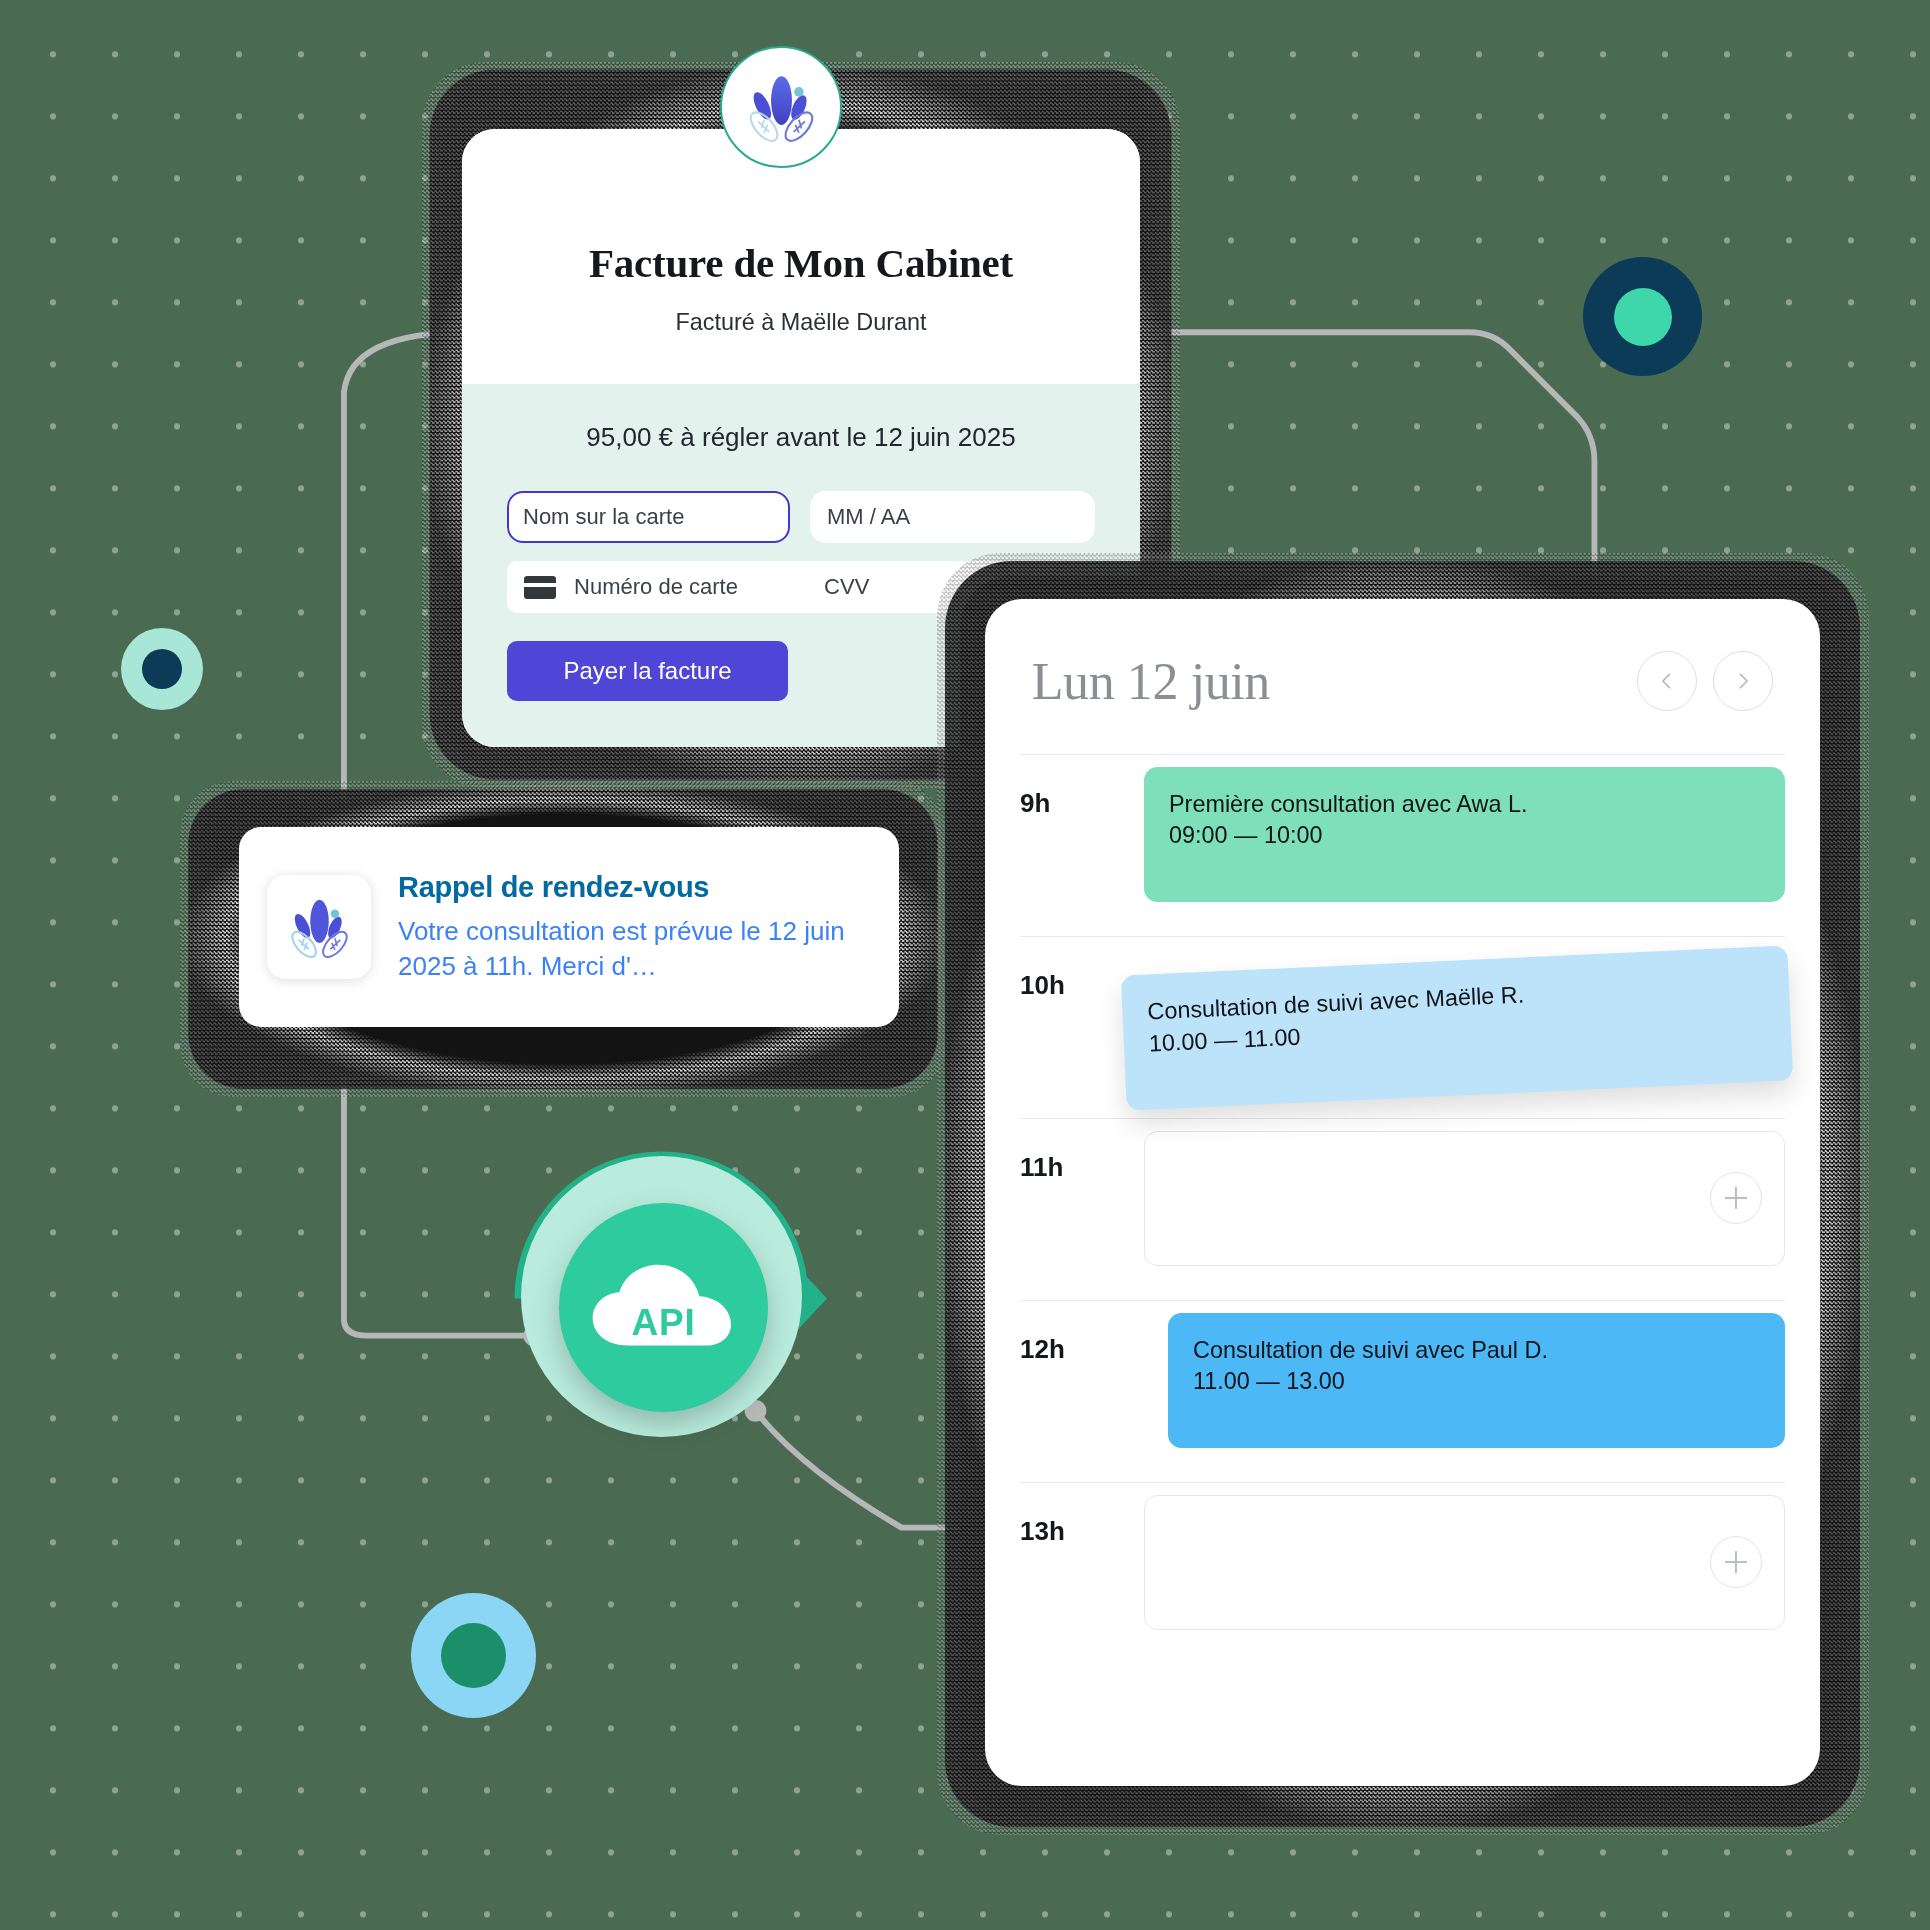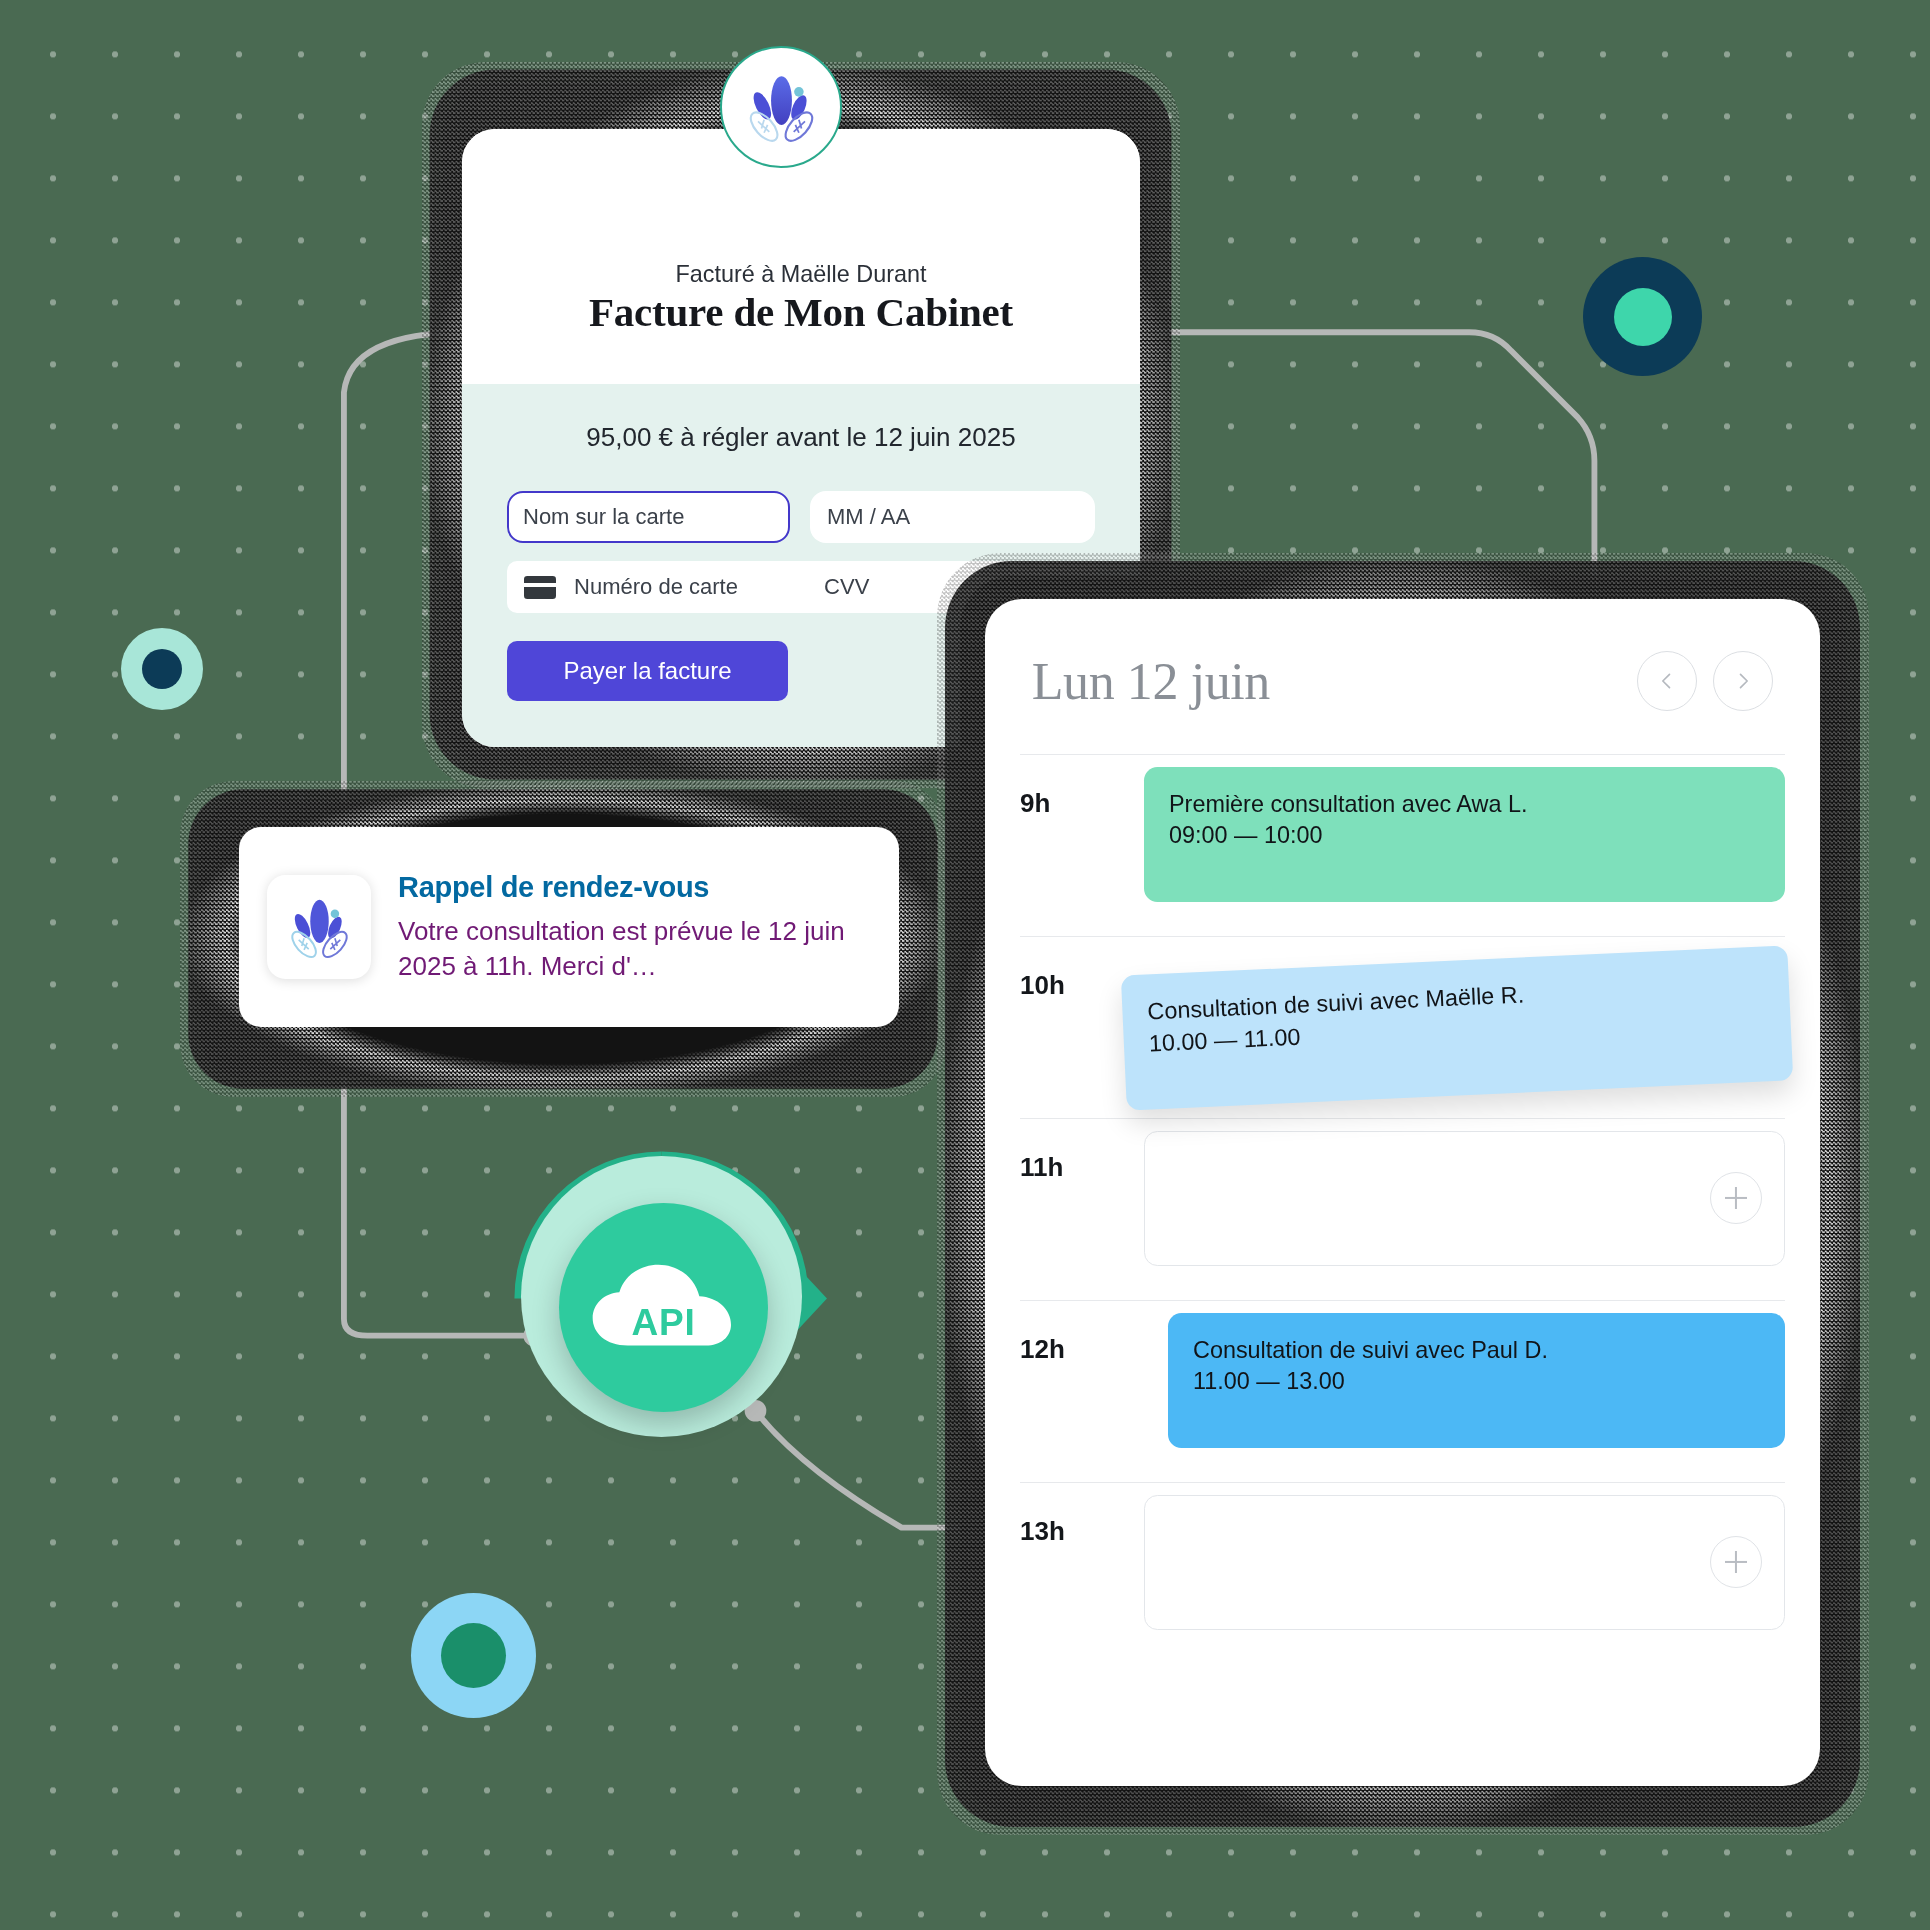--- a/index.html
+++ b/index.html
@@ -206,21 +206,21 @@
     box-shadow: 0 1.7px 11.7px rgba(0,0,0,.13);
     display: flex; align-items: center; justify-content: center;
     flex: none;
   }
   #notif-text { flex: 1; }
   #notif-title {
     font-size: 29px; font-weight: 700; color: #0369a1; letter-spacing: -0.3px;
   }
   #notif-body {
     margin-top: 10px;
-    font-size: 26px; color: #701a75; line-height: 1.32;
+    font-size: 26px; color: #3b82f6; line-height: 1.32;
   }
 
   
   #api-wrap {
     position: absolute;
     left: 486px; top: 1123px;
     width: 351px; height: 351px;
     z-index: 20;
   }
   #api-ring-light {
@@ -385,22 +385,22 @@
   </div>
   <div class="deco" id="deco-bottomleft">
     <div class="inner"></div>
   </div>
 
   <div id="invoice-shadow"></div>
   <div id="invoice-grain"></div>
 
   <div id="invoice-card">
     <div id="invoice-header">
+      <div id="invoice-title">Facture de Mon Cabinet</div>
       <div id="invoice-subtitle">Facturé à Maëlle Durant</div>
-      <div id="invoice-title">Facture de Mon Cabinet</div>
     </div>
 
     <div id="invoice-body">
       <div id="invoice-amount">95,00 € à régler avant le 12 juin 2025</div>
 
       <div class="field-row">
         <div class="field focused">
           <span>Nom sur la carte</span>
         </div>
         <div class="field">

